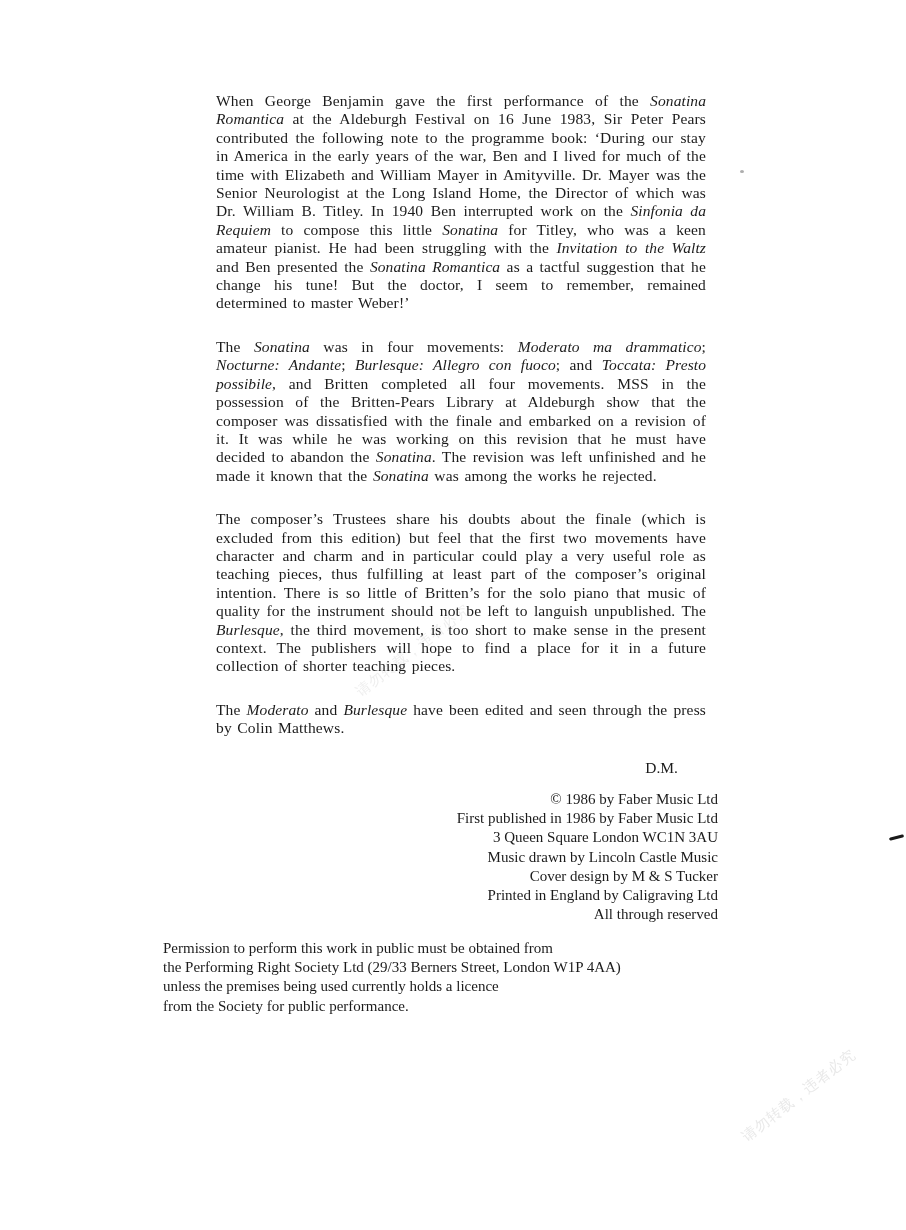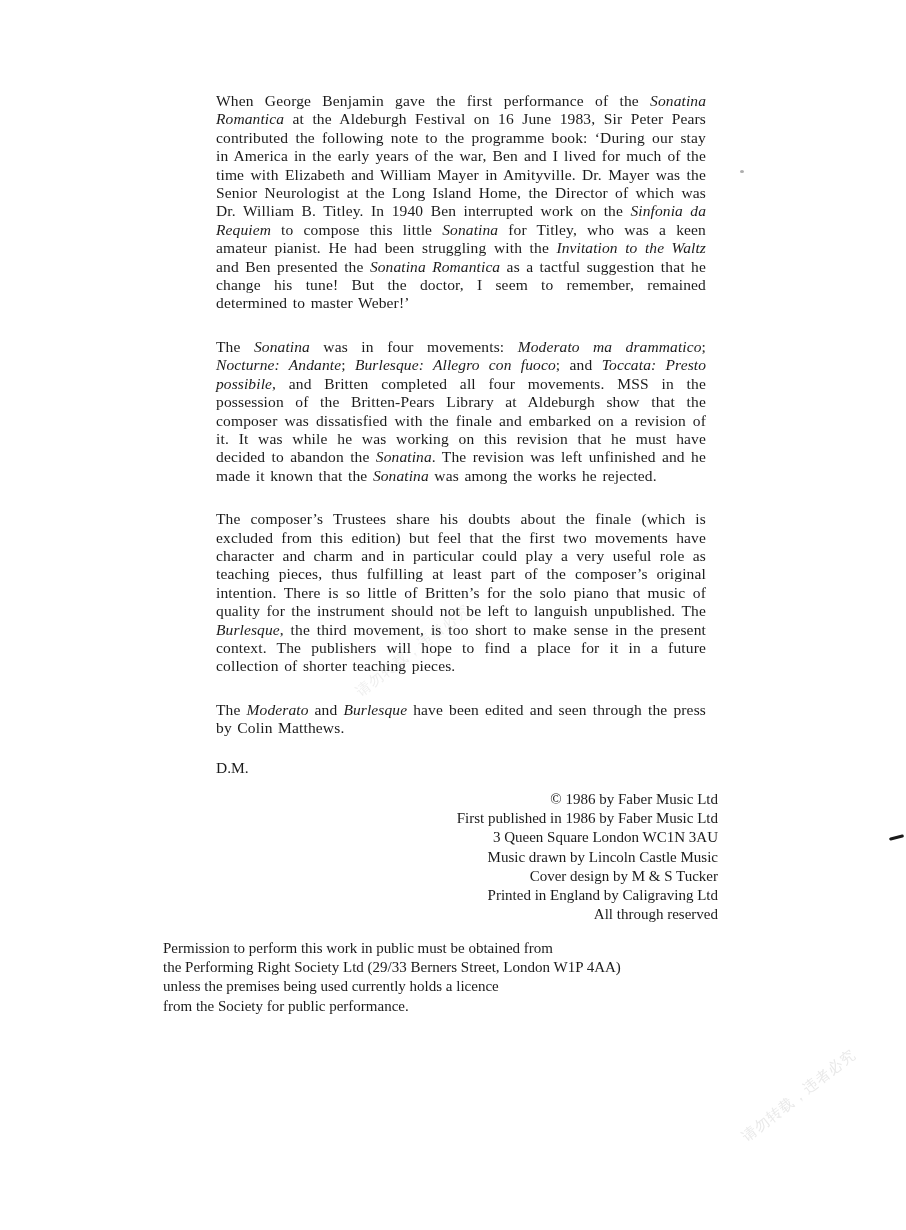--- a/index.html
+++ b/index.html
@@ -24,20 +24,21 @@
     line-height: 18.4px;
     text-align: justify;
     letter-spacing: 0.15px;
     word-spacing: 1.5px;
   }
   .body-par i { letter-spacing: 0.1px; }
   .signature {
     margin-top: -4px;
     font-size: 15.5px;
     line-height: 18.4px;
+    text-align: right;
     padding-right: 40px;
   }
   .colophon {
     position: absolute;
     left: 216px;
     top: 790px;
     width: 502px;
     text-align: right;
     font-size: 15px;
     line-height: 19.2px;

